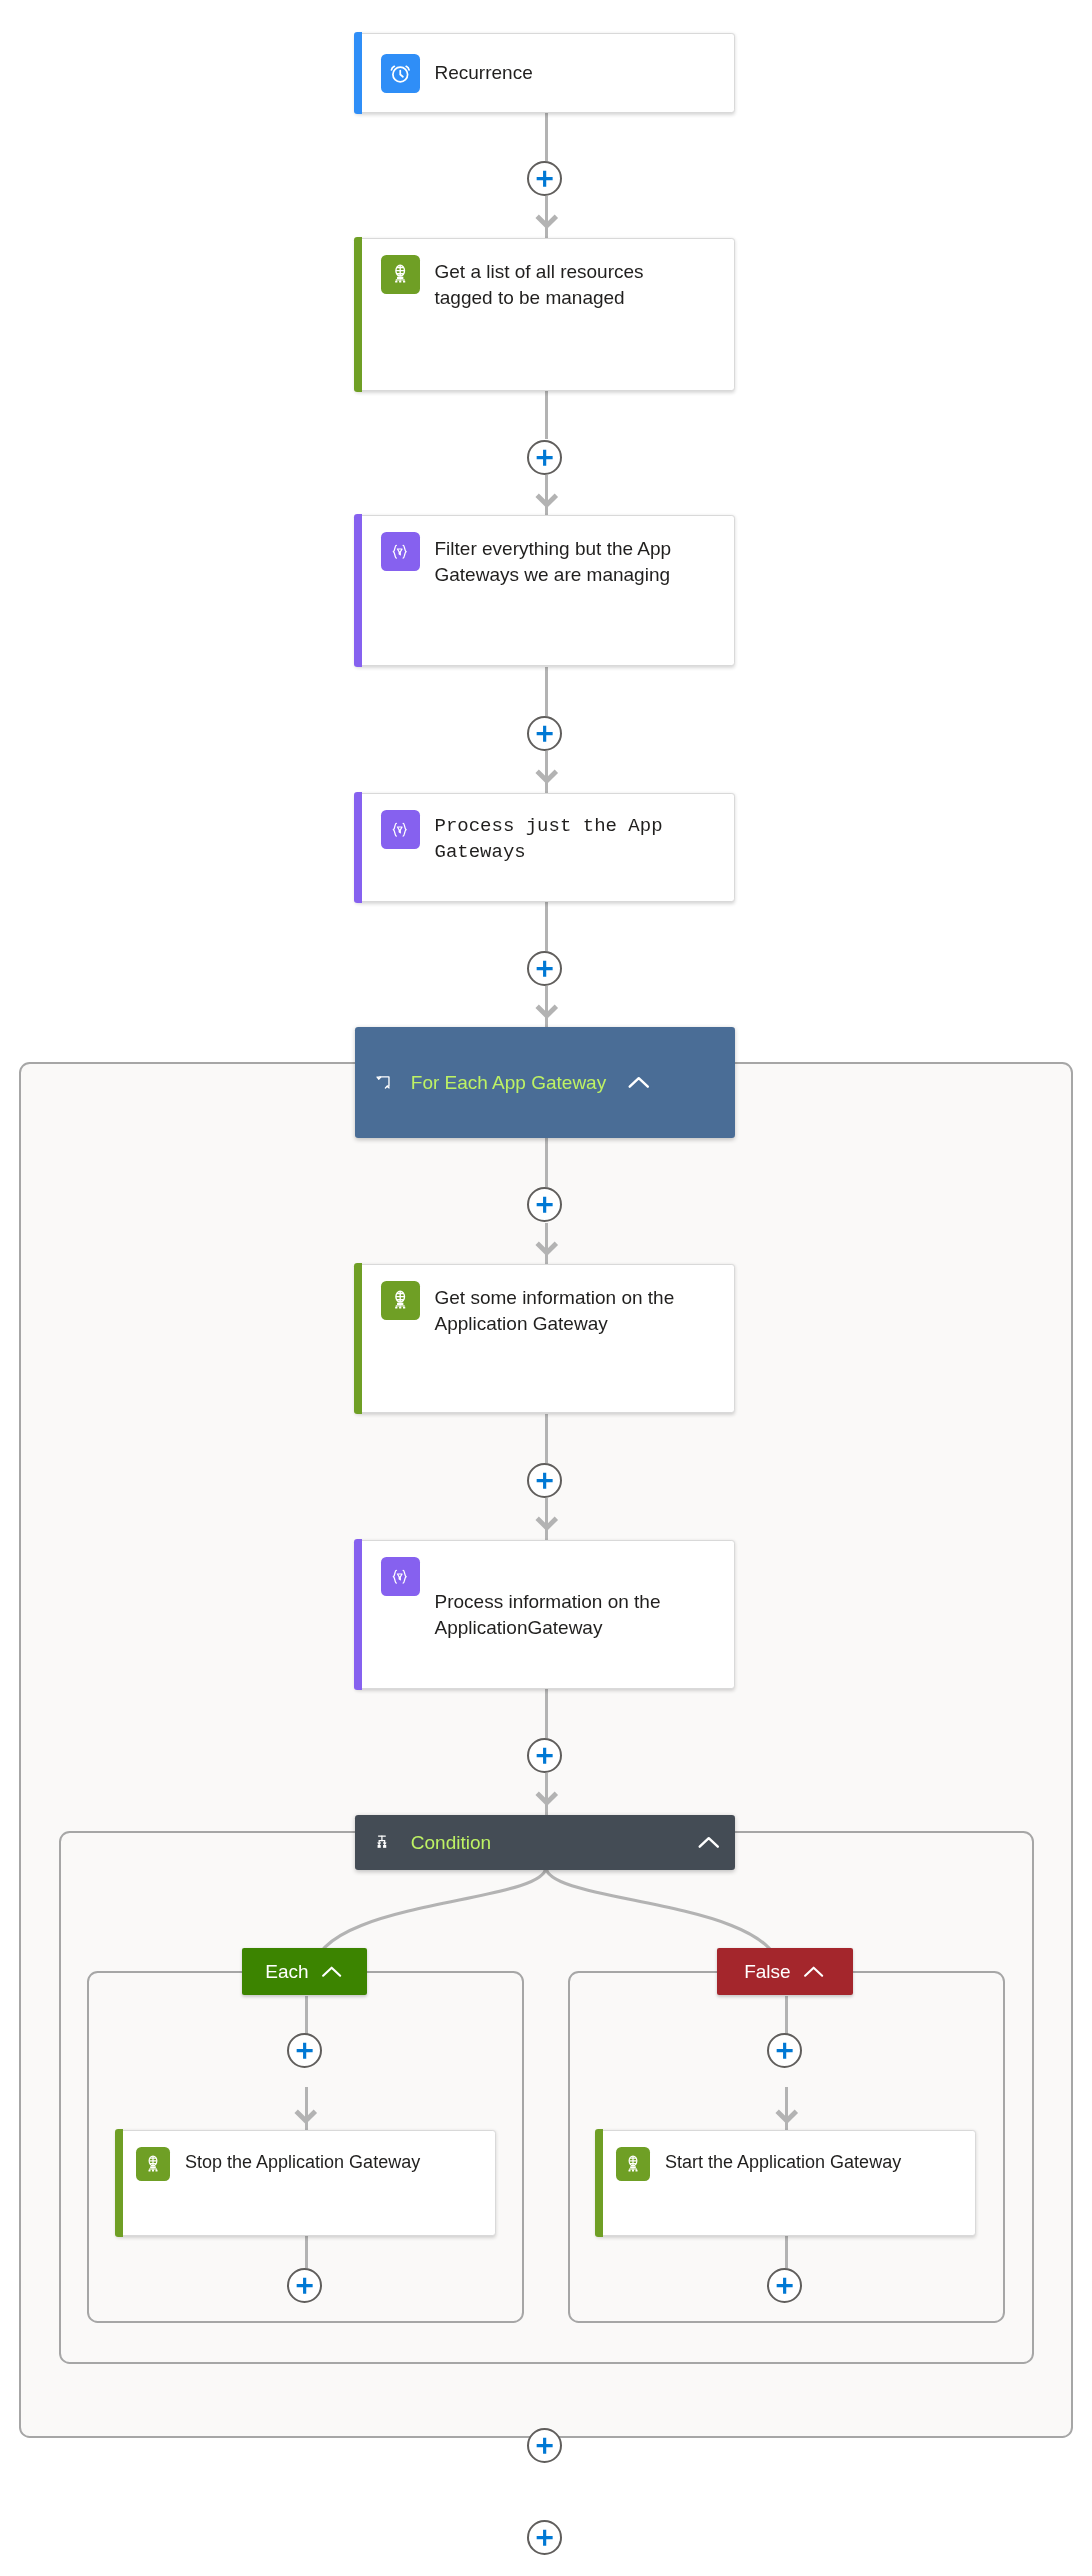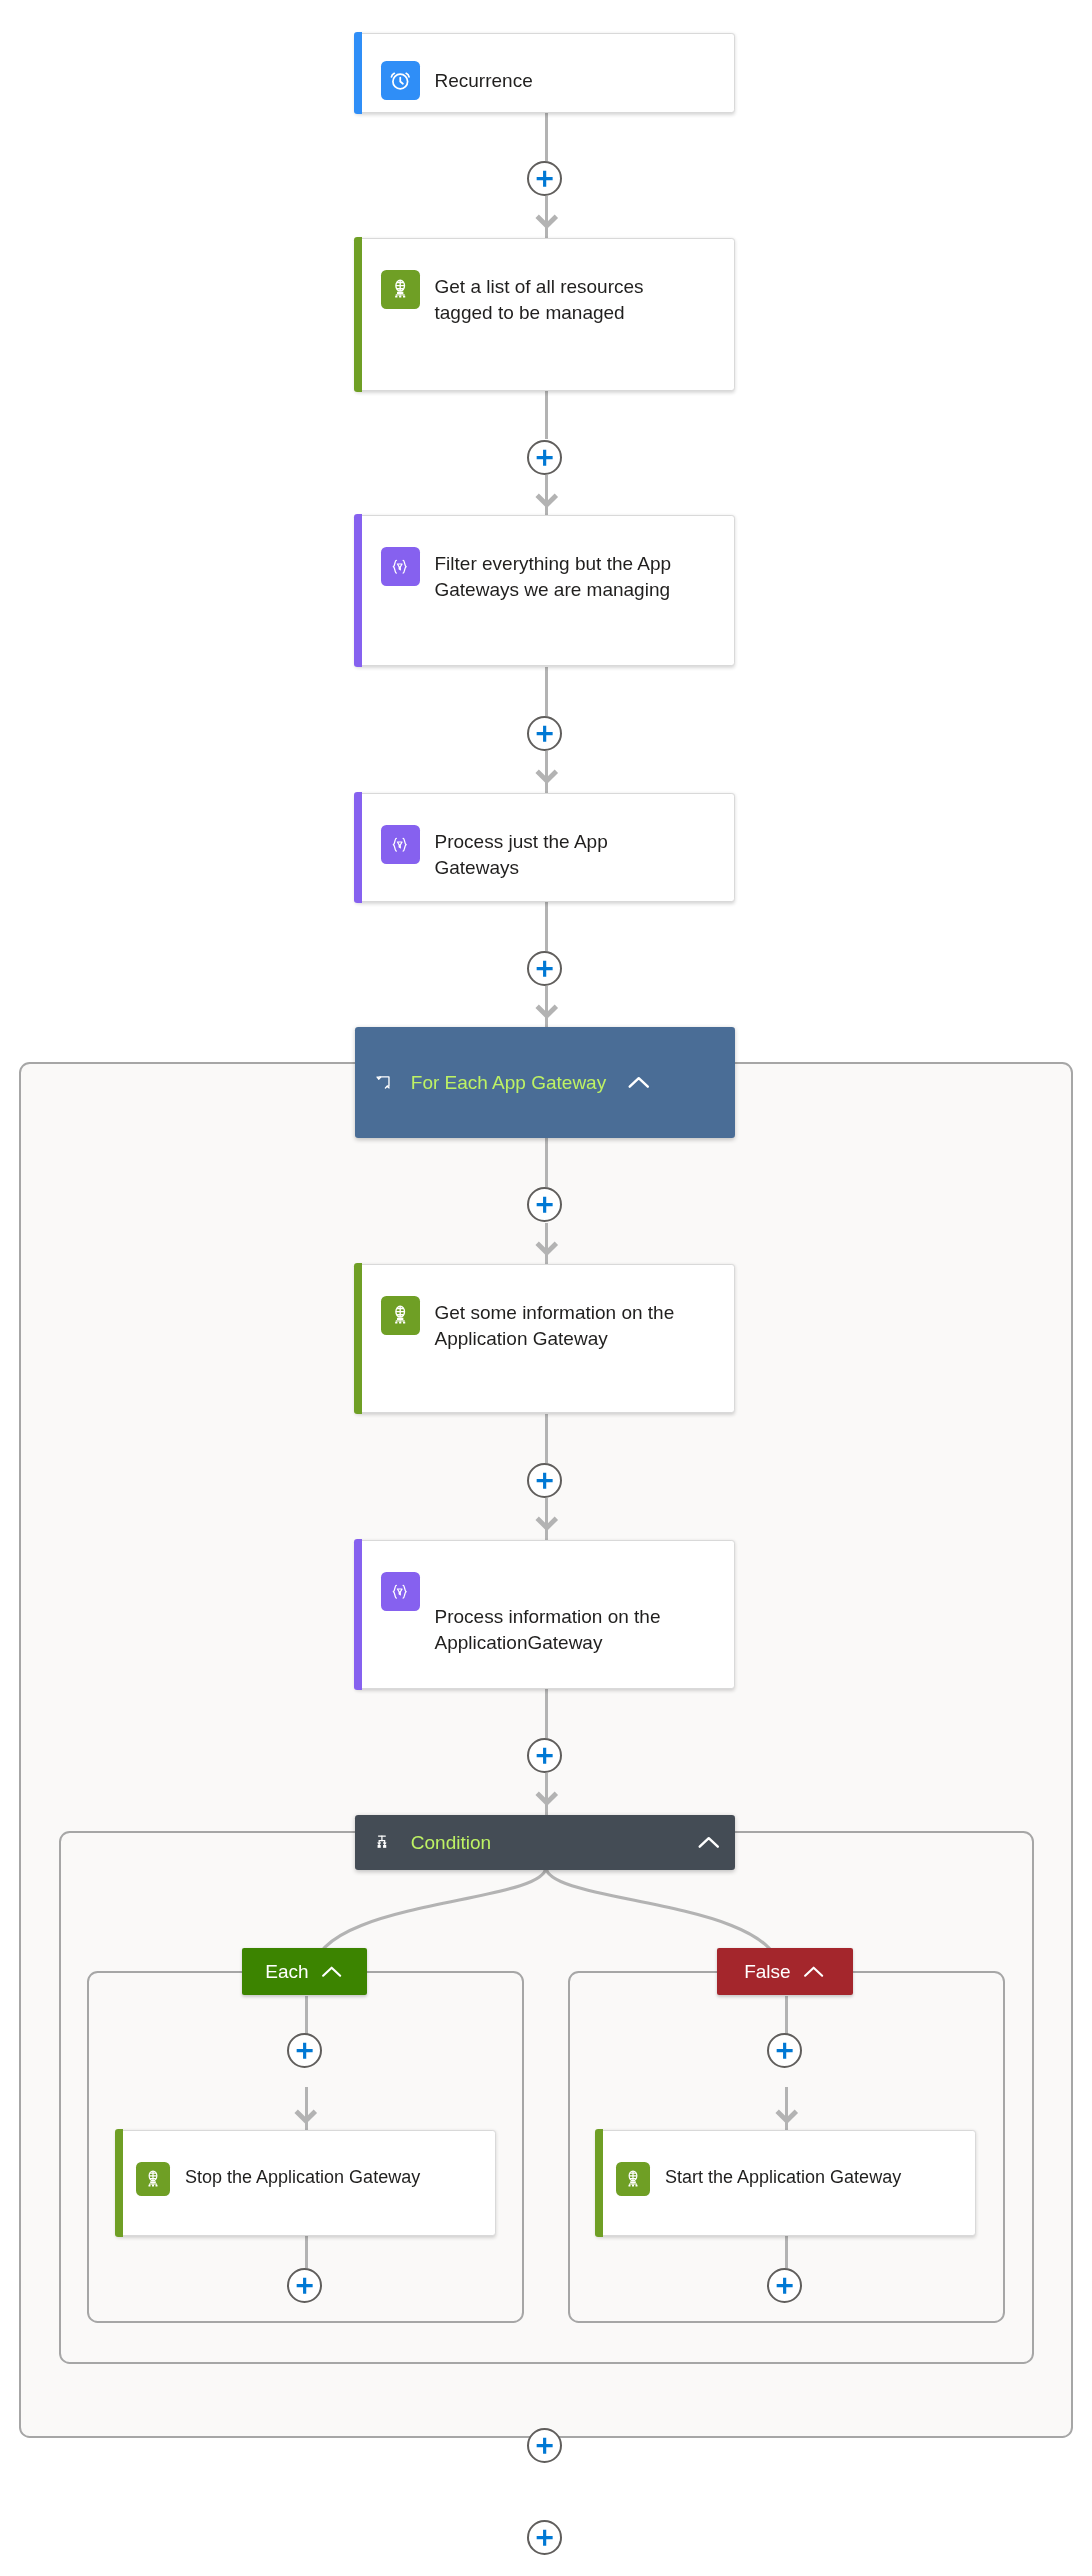--- a/index.html
+++ b/index.html
@@ -53,21 +53,21 @@
 
   
   .card {
     position: absolute;
     background: #ffffff;
     border: 1.6px solid #d9d9d9;
     border-radius: 3.2px;
     box-shadow: 0 1.6px 3.7px rgba(0,0,0,0.16);
     display: flex;
     align-items: flex-start;
-    padding: 31px 14px 16px 0;
+    padding: 16px 14px 16px 0;
     z-index: 4;
     cursor: pointer;
   }
   .card .accent {
     position: absolute;
     left: -1.6px; top: -1.6px; bottom: -1.6px;
     width: 7.5px;
     border-radius: 3.2px 0 0 3.2px;
   }
   .card .ico {
@@ -284,21 +284,21 @@
 
   <div class="card" style="left:355px; top:793px; width:380px; height:109px;">
     <span class="accent" style="background:#8661ef;"></span>
     <span class="ico" style="background:#8661ef;">
       <svg width="23.5" height="23.5" viewBox="0 0 24 24" fill="none" stroke="#ffffff" stroke-width="1.3" stroke-linecap="round">
         <path d="M8.6 5.4 C6.8 5.4 7.4 10.6 5.6 11.9 C7.4 13.2 6.8 18.4 8.6 18.4"></path>
         <path d="M15.4 5.4 C17.2 5.4 16.6 10.6 18.4 11.9 C16.6 13.2 17.2 18.4 15.4 18.4"></path>
         <path d="M9.6 9.2 H14.4 L12.6 12.1 V15.2 L11.4 14.4 V12.1 Z" stroke-width="1.2" stroke-linejoin="round"></path>
       </svg>
     </span>
-    <span class="title" style="max-width:251px;">Process just the App Gateways</span>
+    <span class="title" style="max-width:251px;font-family:Liberation Mono, monospace;">Process just the App Gateways</span>
   </div>
 
   <div class="plus" style="left:527px; top:951px;">
     <svg width="21.3" height="21.3" viewBox="0 0 40 40">
         <path d="M20 5 V35 M5 20 H35" stroke="#0078d4" stroke-width="6"></path>
       </svg>
   </div>
 
   <div class="scope-head" style="left:355px; top:1027px; width:380px; height:111px; background:#4a6d96;">
     <span class="ico2">

